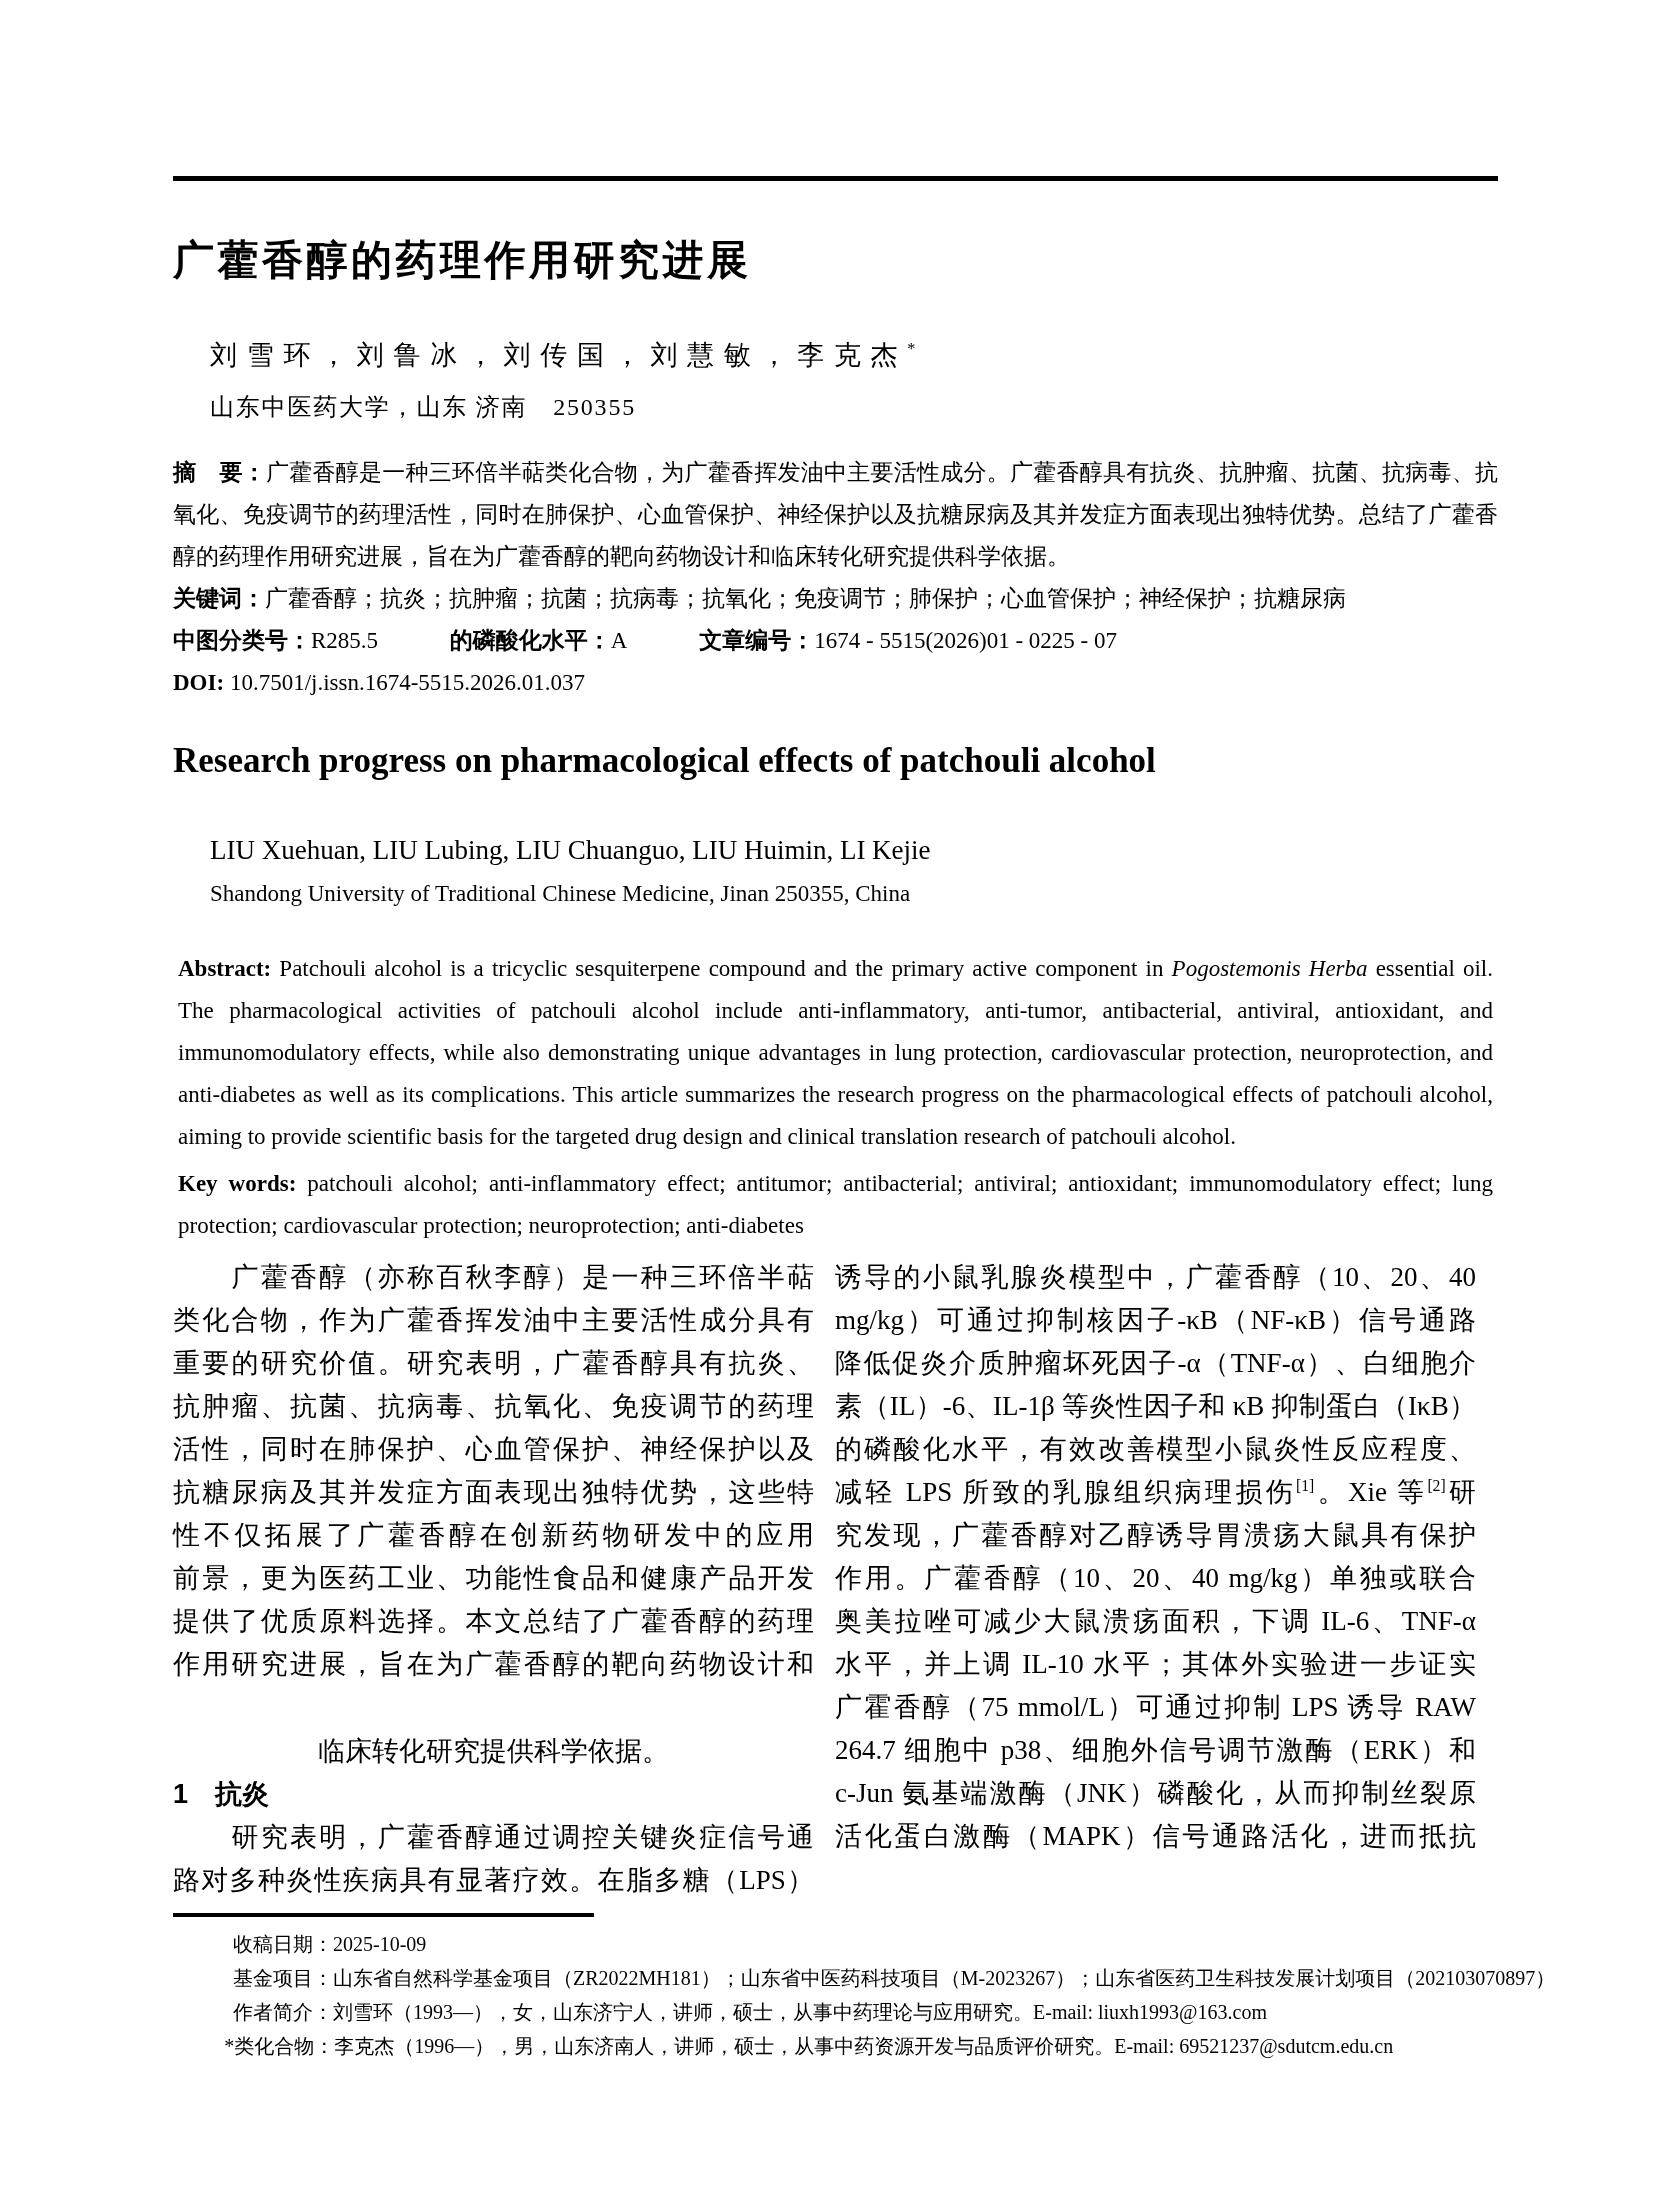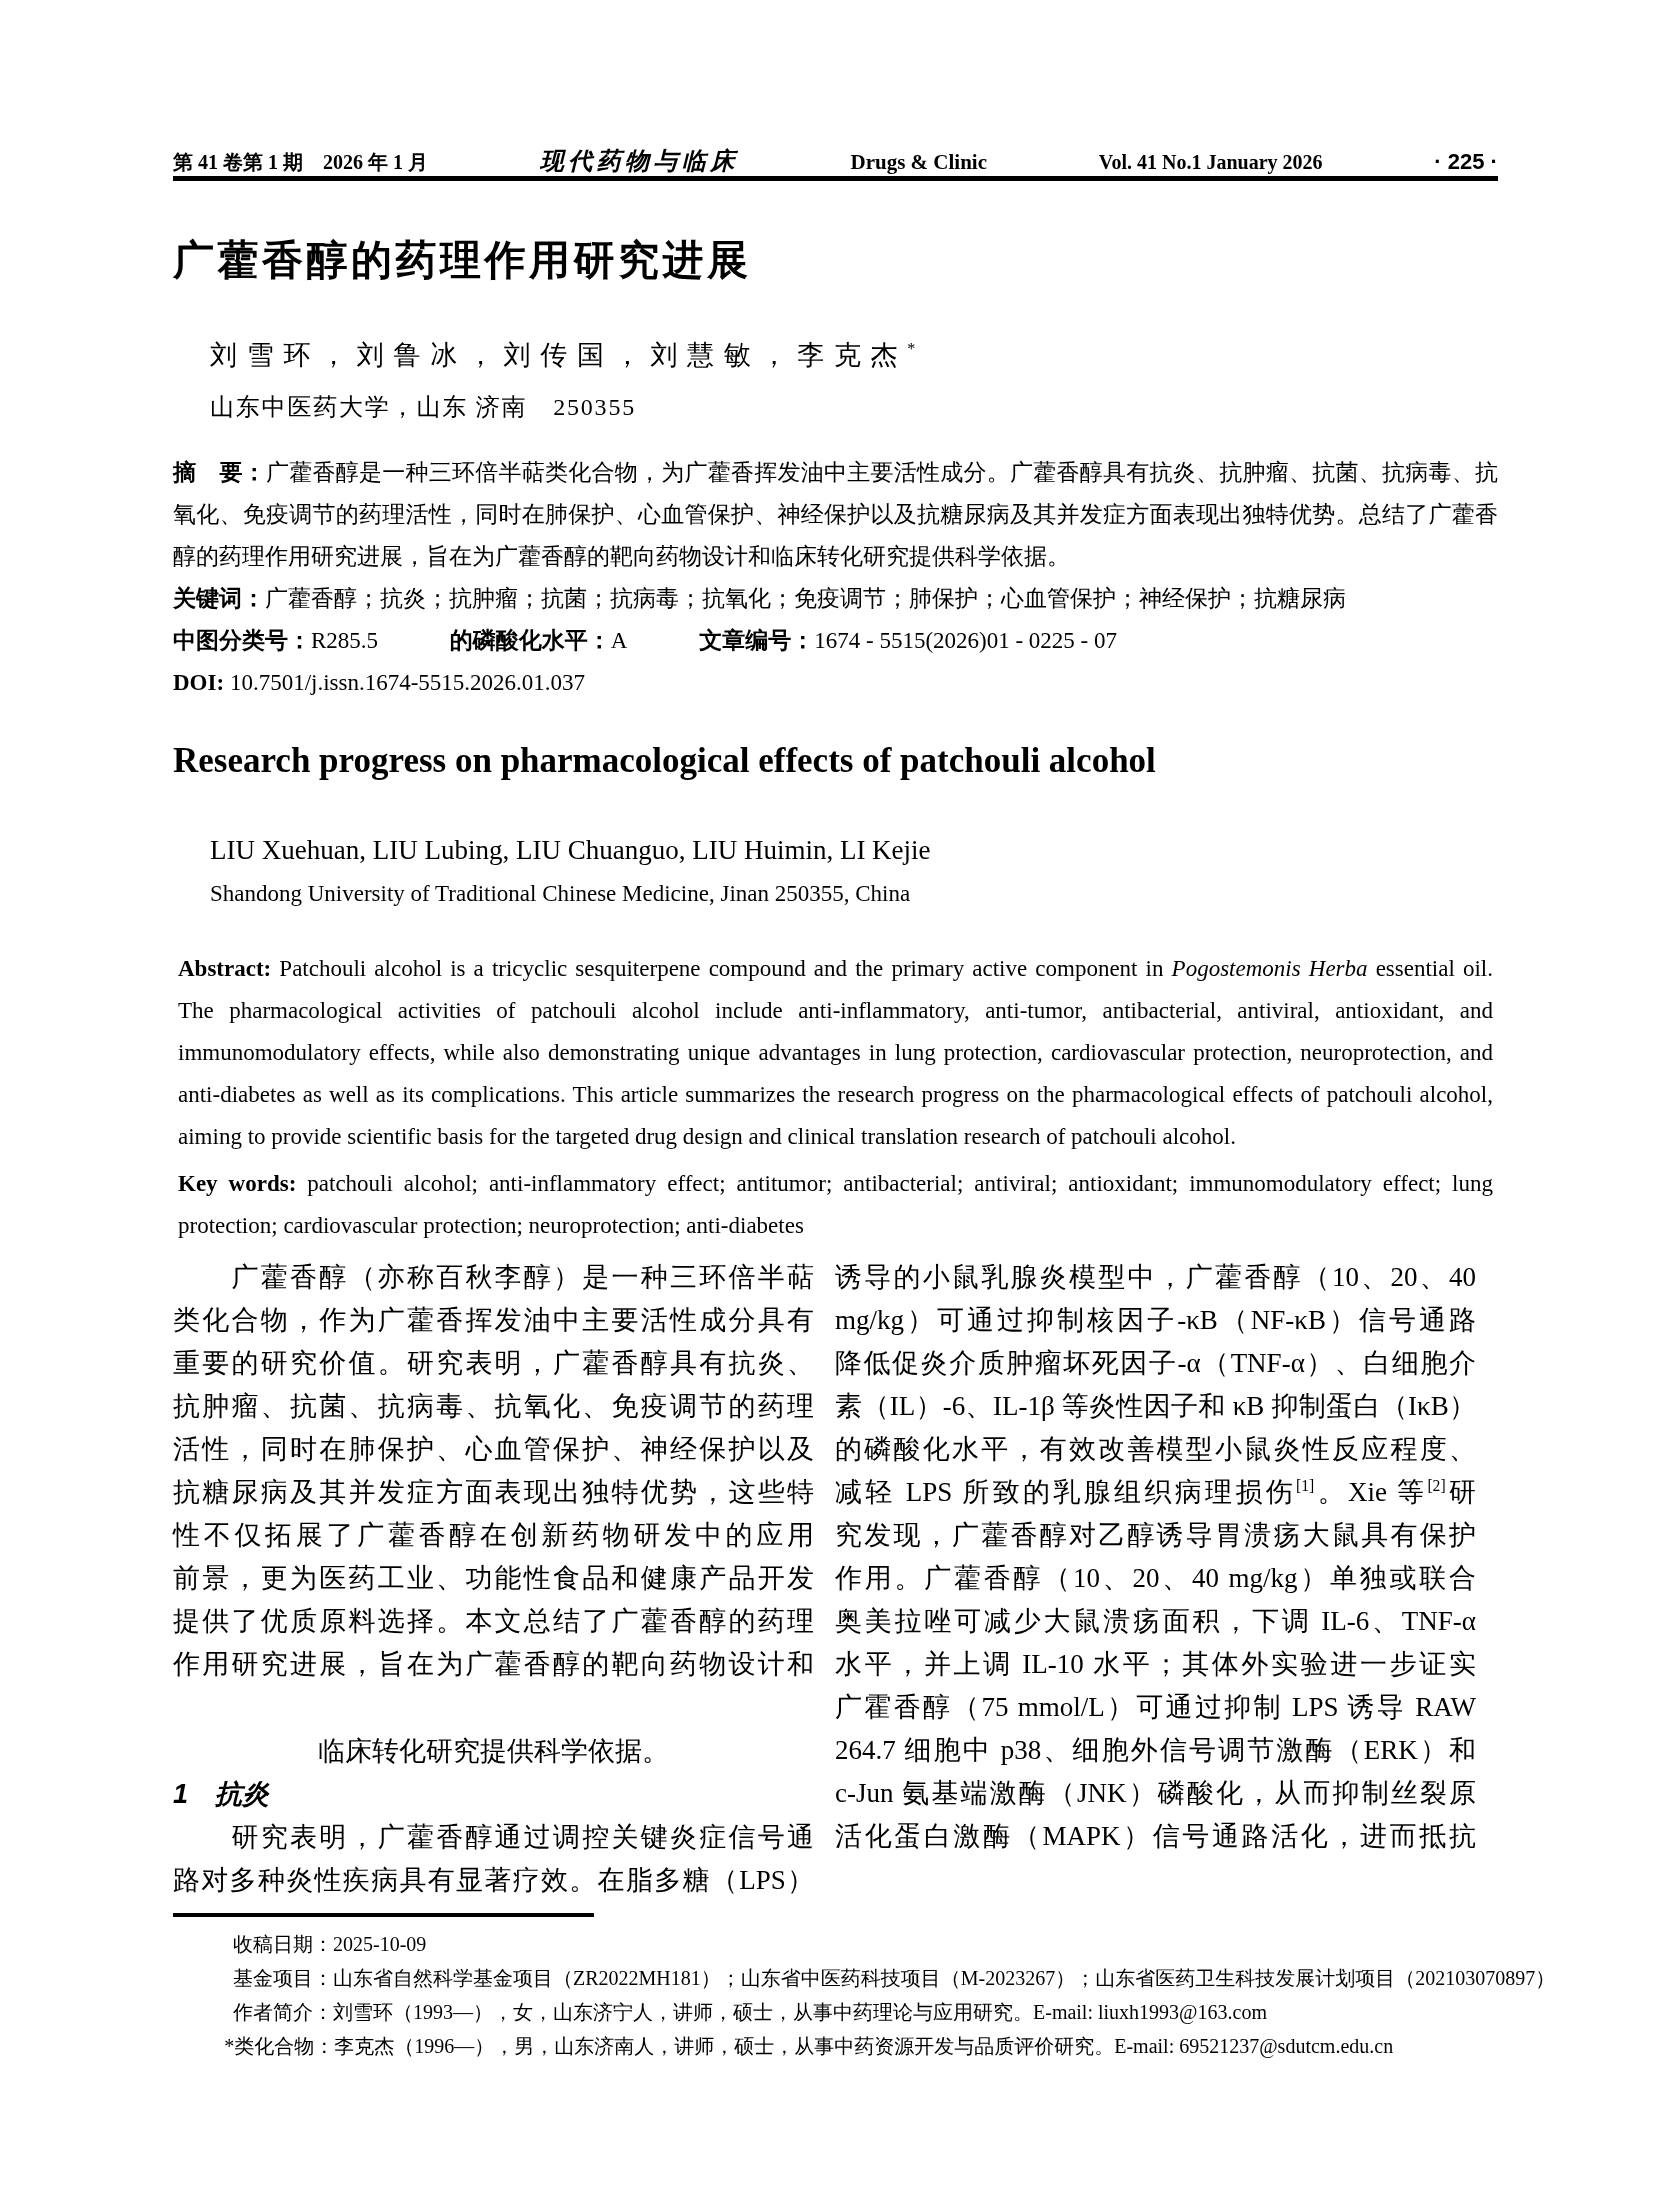--- a/index.html
+++ b/index.html
@@ -61,45 +61,38 @@
   .body-cols{
     position:absolute;left:173px;top:1256px;width:1325px;
     display:flex;gap:21px;
   }
   .col{width:641px;font-size:27px;}
   .line{height:43px;line-height:43px;overflow:visible;}
   .line.full{text-align:justify;text-align-last:justify;}
   .line.end{text-align:center;margin-top:44px;}
   .line.heading{
     font-family:"Liberation Sans","DejaVu Sans",sans-serif;
-    font-weight:bold;text-align:right;text-align-last:left;font-style:italic;
+    font-weight:bold;text-align:right;text-align-last:left;
   }
   .line sup{font-size:58%;vertical-align:super;line-height:0;}
   
   .fn-rule{position:absolute;left:173px;top:1913px;width:421px;height:4px;background:#000;}
   .footnotes{
     position:absolute;left:233px;top:1927px;width:1268px;
     font-size:20px;line-height:34px;
   }
   .fn-line{white-space:nowrap;}
   .fn-line b{font-weight:normal;}
   .fn-hang{margin-left:-8.8px;}
 </style>
 </head>
 <body>
 
 <div class="page">
 
-  <div class="hdr-row">
-    <span>第 41 卷第 1 期　2026 年 1 月</span>
-    <span class="hdr-journal-cn">现代药物与临床</span>
-    <span class="hdr-journal-en">Drugs &amp; Clinic</span>
-    <span>Vol. 41 No.1 January 2026</span>
-    <span class="hdr-pageno">· 225 ·</span>
-  </div>
   <div class="hdr-rule"></div>
 
   <h1 class="title-cn">广藿香醇的药理作用研究进展</h1>
   <div class="authors-cn">
     <span>刘雪环，刘鲁冰，刘传国，刘慧敏，李克杰</span><sup>*</sup>
   </div>
   <div class="affil-cn">山东中医药大学，山东 济南　250355</div>
 
   <div class="meta-cn">
     <p><b>摘　要：</b><span>广藿香醇是一种三环倍半萜类化合物，为广藿香挥发油中主要活性成分。广藿香醇具有抗炎、抗肿瘤、抗菌、抗病毒、抗氧化、免疫调节的药理活性，同时在肺保护、心血管保护、神经保护以及抗糖尿病及其并发症方面表现出独特优势。总结了广藿香醇的药理作用研究进展，旨在为广藿香醇的靶向药物设计和临床转化研究提供科学依据。</span></p>

